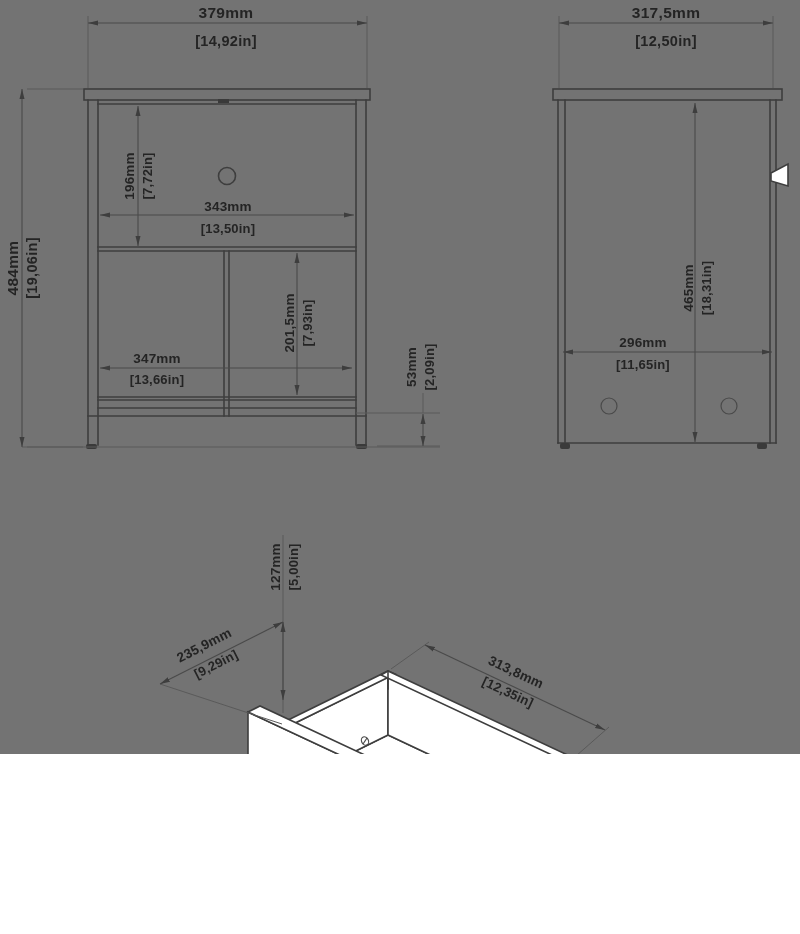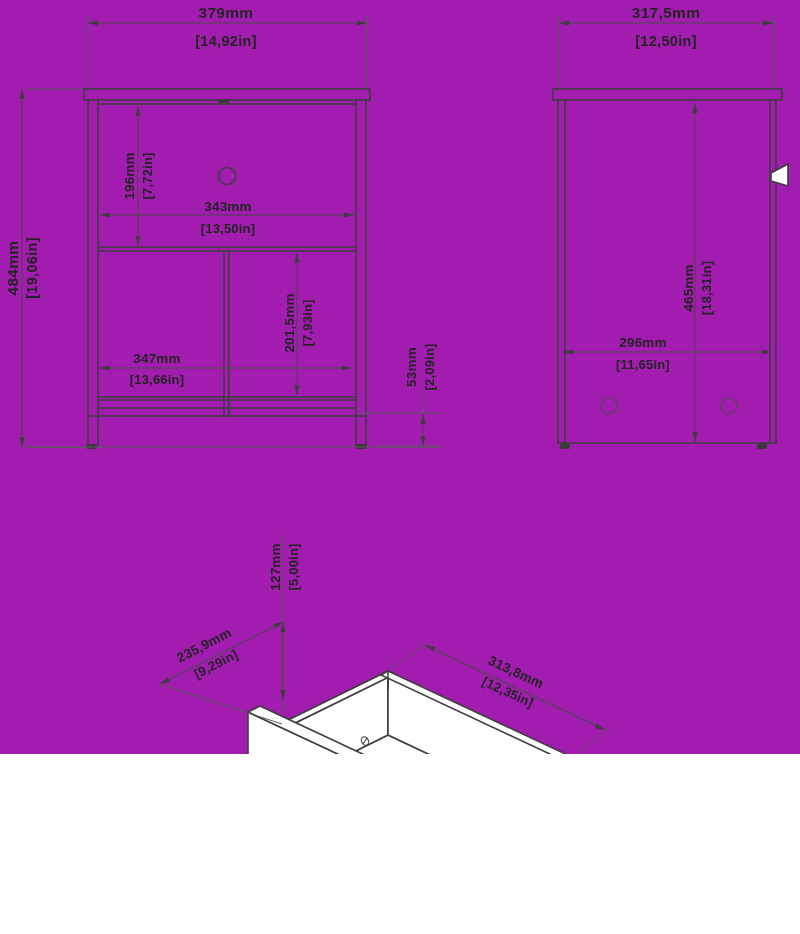--- a/index.html
+++ b/index.html
@@ -1,16 +1,16 @@
 <!DOCTYPE html>
 <html><head>
 <meta charset="utf-8">
 <style>
   html,body{margin:0;padding:0;background:#ffffff;}
-  .page{position:relative;width:800px;height:754px;background:#a21caf;overflow:hidden;
+  .page{position:relative;width:800px;height:754px;background:#737373;overflow:hidden;
         font-family:"Liberation Sans", sans-serif;}
   svg{position:absolute;left:0;top:0;}
   .draw{stroke:#3e3e3e;stroke-width:1.6;fill:none;stroke-linecap:square;}
   .drawthin{stroke:#4a4a4a;stroke-width:1.2;fill:none;}
   .face{stroke:#3e3e3e;stroke-width:1.6;fill:#ffffff;}
   .dim{stroke:#4a4a4a;stroke-width:1.1;fill:none;}
   .ext{stroke:#5a5a5a;stroke-width:1;fill:none;}
   .dark{fill:#3a3a3a;stroke:none;}
   text{fill:#242424;font-weight:bold;}
   .dm{font-size:13.5px;letter-spacing:0.2px;}

